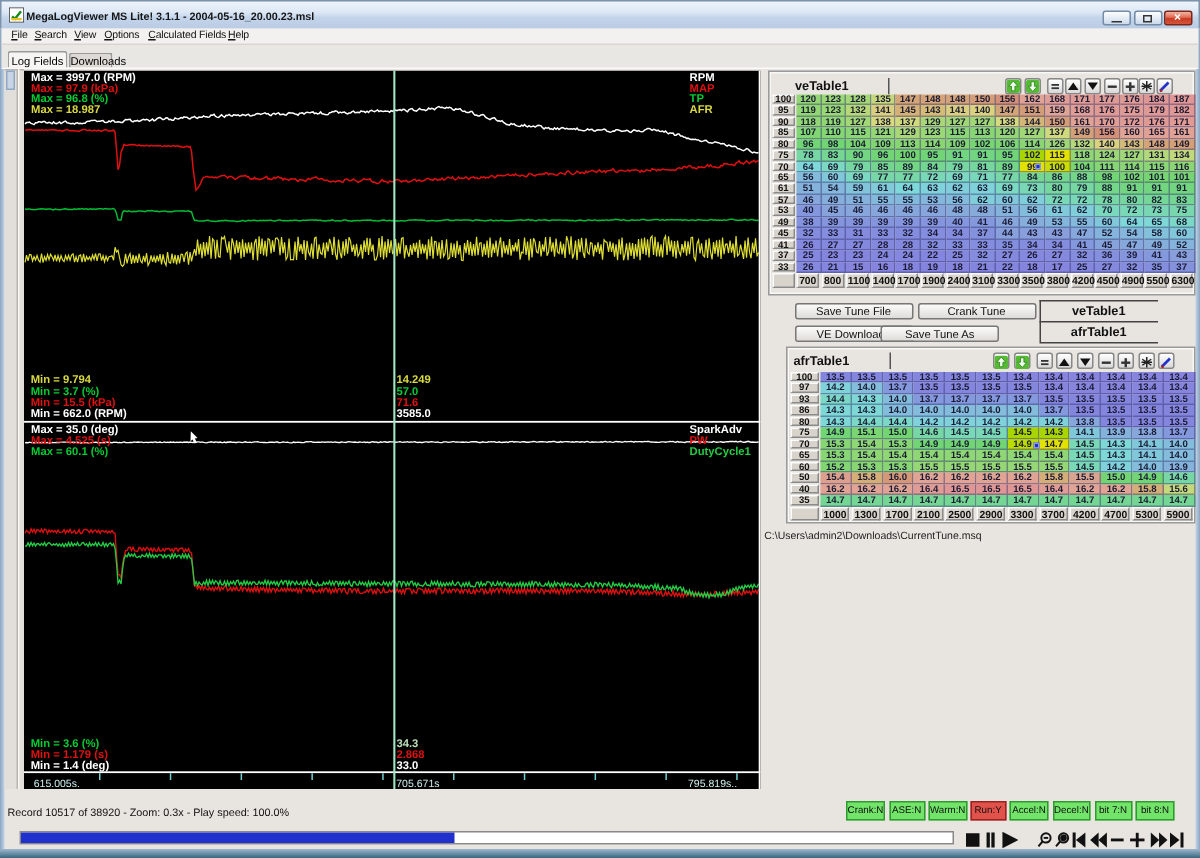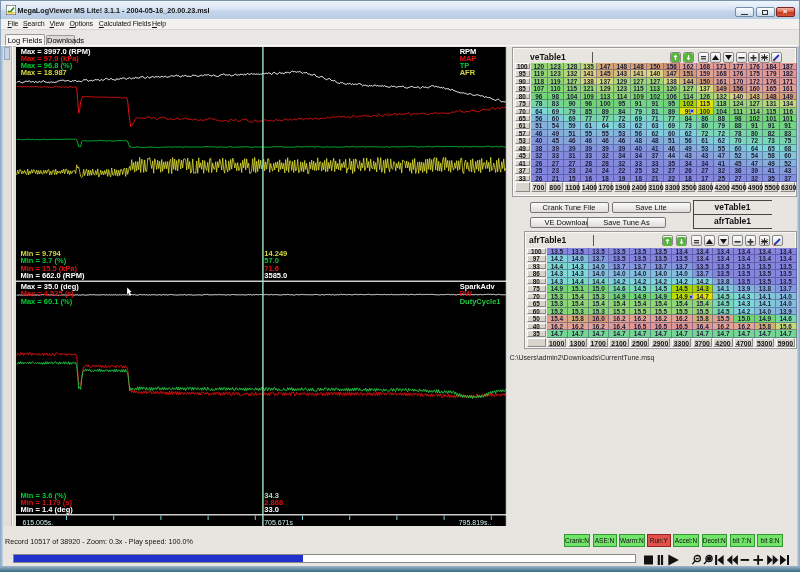--- a/index.html
+++ b/index.html
@@ -453,22 +453,22 @@
       <div class="td" style="left:149.30px;top:111.75px;width:16.60px;height:7.45px;line-height:7.45px;background:#8485de">22</div>
       <div class="td" style="left:165.90px;top:111.75px;width:16.60px;height:7.45px;line-height:7.45px;background:#8584de">18</div>
       <div class="td" style="left:182.50px;top:111.75px;width:16.60px;height:7.45px;line-height:7.45px;background:#8584de">17</div>
       <div class="td" style="left:199.10px;top:111.75px;width:16.60px;height:7.45px;line-height:7.45px;background:#8487de">25</div>
       <div class="td" style="left:215.70px;top:111.75px;width:16.60px;height:7.45px;line-height:7.45px;background:#8489de">27</div>
       <div class="td" style="left:232.30px;top:111.75px;width:16.60px;height:7.45px;line-height:7.45px;background:#848cde">32</div>
       <div class="td" style="left:248.90px;top:111.75px;width:16.60px;height:7.45px;line-height:7.45px;background:#848ede">35</div>
       <div class="td" style="left:265.50px;top:111.75px;width:16.60px;height:7.45px;line-height:7.45px;background:#8492de">37</div>
     </div>
 <div style="position:absolute;left:690px;top:108.5px;width:4px;height:4px;background:#2233bb;border:1px solid #8899ee"></div>
-<div class="pbtn" style="left:529.5px;top:201.5px;width:79px">Crank Tune File</div>
-<div class="pbtn" style="left:611.5px;top:201.5px;width:79px">Save Lite</div>
+<div class="pbtn" style="left:529.5px;top:201.5px;width:79px">Save Tune File</div>
+<div class="pbtn" style="left:611.5px;top:201.5px;width:79px">Crank Tune</div>
 <div class="pbtn" style="left:529.5px;top:216.5px;width:79px">VE Downloads</div>
 <div class="pbtn" style="left:587px;top:216.5px;width:79px">Save Tune As</div>
 <div style="position:absolute;left:692.5px;top:200px;width:1px;height:28px;background:#444"></div>
 <div style="position:absolute;left:693px;top:200px;width:79px;height:1px;background:#444"></div>
 <div style="position:absolute;left:693px;top:214.2px;width:79px;height:1px;background:#444"></div>
 <div style="position:absolute;left:693px;top:227.5px;width:79px;height:1px;background:#444"></div>
 <div style="position:absolute;left:693px;top:201.5px;width:79px;font-size:8.5px;font-weight:bold;text-align:center;color:#111">veTable1</div>
 <div style="position:absolute;left:693px;top:215.5px;width:79px;font-size:8.5px;font-weight:bold;text-align:center;color:#111">afrTable1</div>
 <div class="tbox" style="left:524px;top:231px;width:273px;height:118px"></div>
 <div class="ttitle" style="left:529px;top:235px">afrTable1</div>

